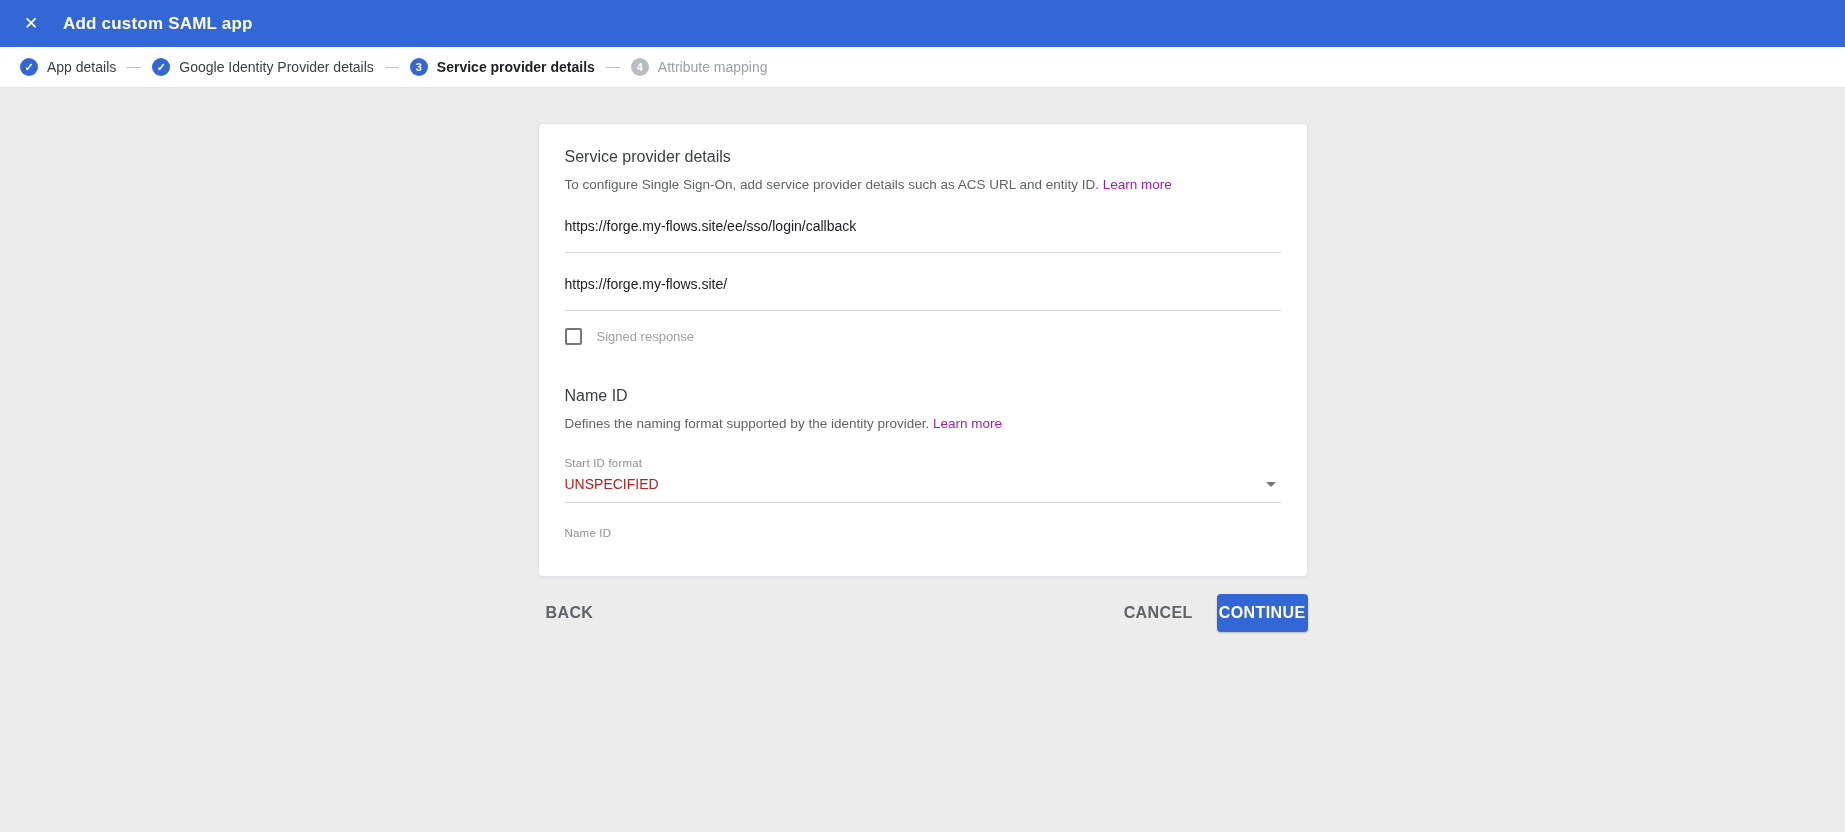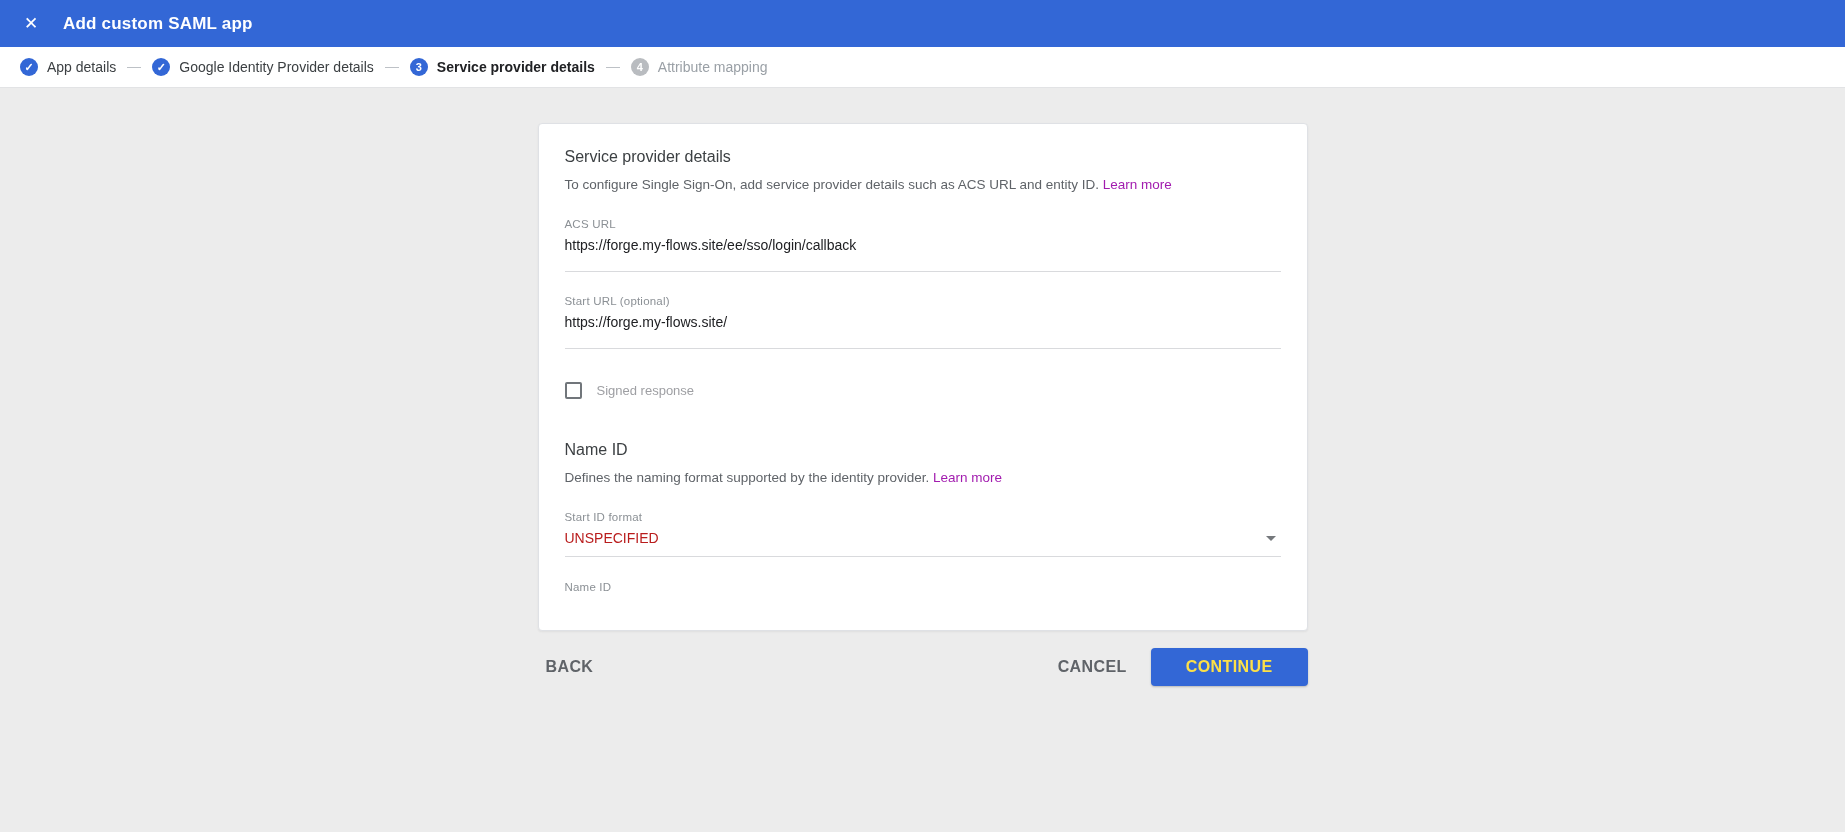--- a/index.html
+++ b/index.html
@@ -115,21 +115,21 @@
     width: 94px; height: 28px;
     z-index: 2;
     border-radius: 13px;
     background:
       radial-gradient(ellipse 15px 9px at 34px 14px, rgba(122,126,131,0.65), rgba(122,126,131,0.18) 58%, rgba(122,126,131,0) 75%),
       radial-gradient(ellipse 44px 13px at 44px 14px, rgba(255,255,255,0.98) 52%, rgba(255,255,255,0.75) 78%, rgba(255,255,255,0));
     filter: blur(1.6px);
   }
 
   .checkbox-row {
-    margin-top: 33px;
+    margin-top: 17px;
     display: flex;
     align-items: center;
     cursor: pointer;
   }
   .checkbox-box {
     width: 17px; height: 17px;
     border: 2px solid #71767b;
     border-radius: 2px;
     background: #fff;
     flex: none;
@@ -177,22 +177,22 @@
     letter-spacing: 0.4px;
     cursor: pointer;
     padding: 9px 8px;
     border-radius: 4px;
   }
   .btn-text { color: #5f6368; }
   .spacer { flex: 1; }
   .btn-cancel { margin-right: 16px; }
   .btn-primary {
     background: #3367d6;
-    color: #fde047;
-    padding: 10px 35px;
+    color: #ffffff;
+    padding: 10px 2px;
     box-shadow: 0 1px 2px rgba(60,64,67,0.3);
   }
 </style>
 </head>
 <body>
 
 <header class="appbar">
   <span class="close-btn">✕</span>
   <span class="appbar-title">Add custom SAML app</span>
 </header>
@@ -226,29 +226,27 @@
 <main class="main">
   <section class="card">
 
     <h2>Service provider details</h2>
     <p class="section-desc">
       <span>To configure Single Sign-On, add service provider details such as ACS URL and entity ID.</span>
       <a class="learn-more">Learn more</a>
     </p>
 
     <div class="field-group">
-      <div class="field-label">ACS URL</div>
       <div class="field-value">
         <span>https://forge.my-flows.site/ee/sso/login/callback</span>
       </div>
     </div>
 
 
     <div class="field-group">
-      <div class="field-label">Start URL (optional)</div>
       <div class="field-value">
         <span>https://forge.my-flows.site/</span>
       </div>
     </div>
 
     <div class="checkbox-row">
       <span class="checkbox-box"></span>
       <span class="checkbox-label">Signed response</span>
     </div>
 

